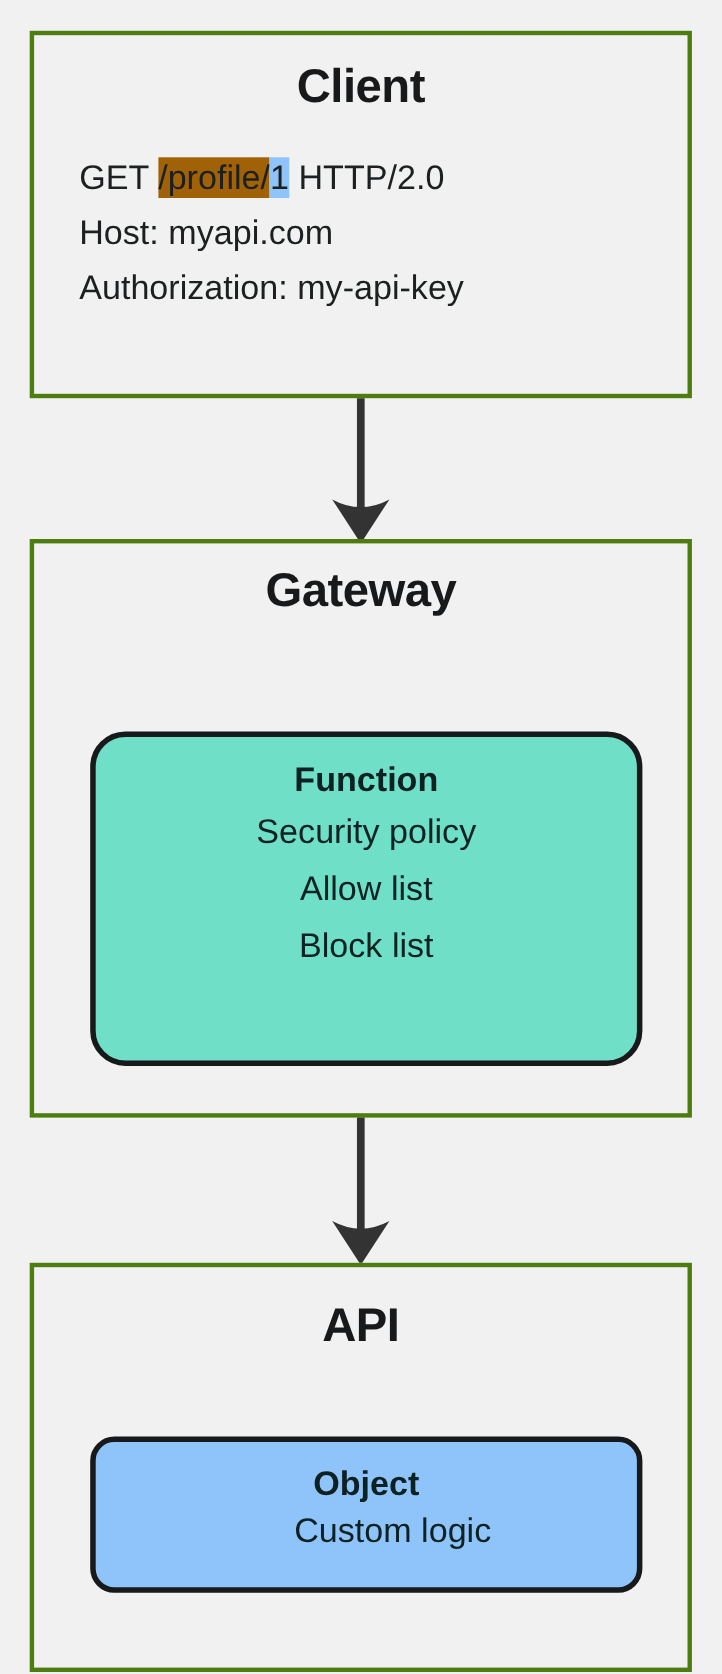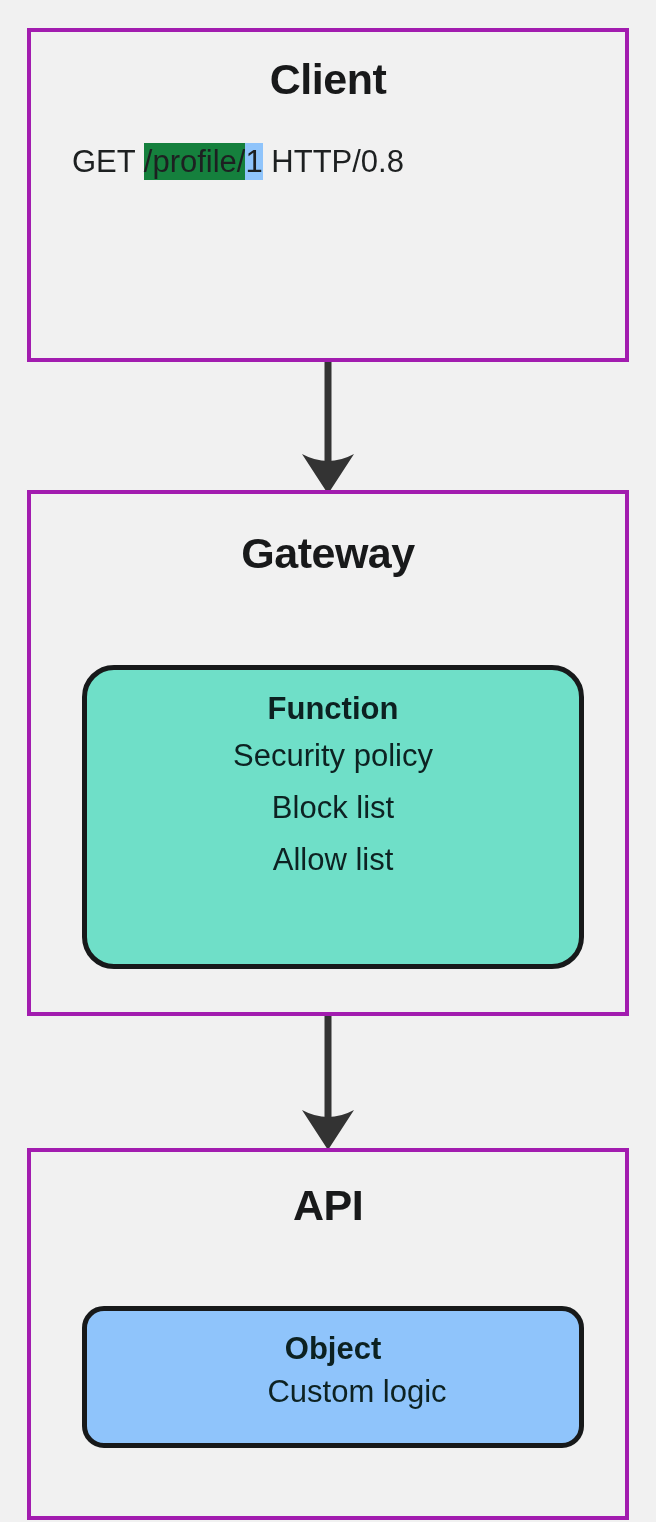--- a/index.html
+++ b/index.html
@@ -25,51 +25,51 @@
     background: #f1f1f1;
   }
 
   
   .node {
     position: absolute;
     left: 27px;
     width: 602px;              
     box-sizing: border-box;
     background: #f1f1f1;
-    border: 4px solid #a21caf;
+    border: 4px solid #4d7c0f;
     border-radius: 0;
   }
   #node-client  { top: 28px;   height: 334px; }   
   #node-gateway { top: 490px;  height: 526px; }   
   #node-api     { top: 1148px; height: 372px; }   
 
   .node-title {
     text-align: center;
     font-weight: bold;
     font-size: 43px;
     line-height: 1;
     letter-spacing: -0.5px;
     color: #18191a;
     margin: 0;
   }
   #node-client  .node-title { padding-top: 26px; }
-  #node-gateway .node-title { padding-top: 38px; }
+  #node-gateway .node-title { padding-top: 22px; }
   #node-api     .node-title { padding-top: 32px; }
 
   
   .request-block {
     margin: 36px 0 0 41px;     
     font-size: 31px;
     line-height: 50px;
     white-space: nowrap;
     color: #1d2021;
   }
   .request-line { display: block; }
   .hl-teal {
-    background: #15803d;
+    background: #a16207;
     padding: 1px 0;
   }
   .hl-blue {
     background: #8fc4fb;
     padding: 1px 0;
   }
 
   
   .card {
     position: absolute;
@@ -124,38 +124,40 @@
   #connector-gateway-api    { top: 1012px; height: 142px; }
 </style>
 </head>
 <body>
 
 <div class="diagram">
 
   <div class="node" id="node-client">
     <div class="node-title">Client</div>
     <div class="request-block">
-      <span class="request-line"><span>GET </span><span class="hl-teal">/profile/</span><span class="hl-blue">1</span><span> HTTP/0.8</span></span>
+      <span class="request-line"><span>GET </span><span class="hl-teal">/profile/</span><span class="hl-blue">1</span><span> HTTP/2.0</span></span>
+      <span class="request-line">Host: myapi.com</span>
+      <span class="request-line">Authorization: my-api-key</span>
     </div>
   </div>
 
   <svg class="connector" id="connector-client-gateway" viewBox="0 0 656 140">
     <line x1="328" y1="4" x2="328" y2="118" stroke="#333333" stroke-width="7"></line>
     <path d="M 328 136 L 302 96 Q 328 110 354 96 Z" fill="#333333"></path>
   </svg>
 
   <div class="node" id="node-gateway">
     <div class="node-title">Gateway</div>
 
     <div class="card" id="card-function">
       <div class="card-title">Function</div>
       <div class="card-lines">
         <span class="card-line">Security policy</span>
+        <span class="card-line">Allow list</span>
         <span class="card-line">Block list</span>
-        <span class="card-line">Allow list</span>
       </div>
     </div>
   </div>
 
   <svg class="connector" id="connector-gateway-api" viewBox="0 0 656 142">
     <line x1="328" y1="4" x2="328" y2="120" stroke="#333333" stroke-width="7"></line>
     <path d="M 328 138 L 302 98 Q 328 112 354 98 Z" fill="#333333"></path>
   </svg>
 
   <div class="node" id="node-api">

